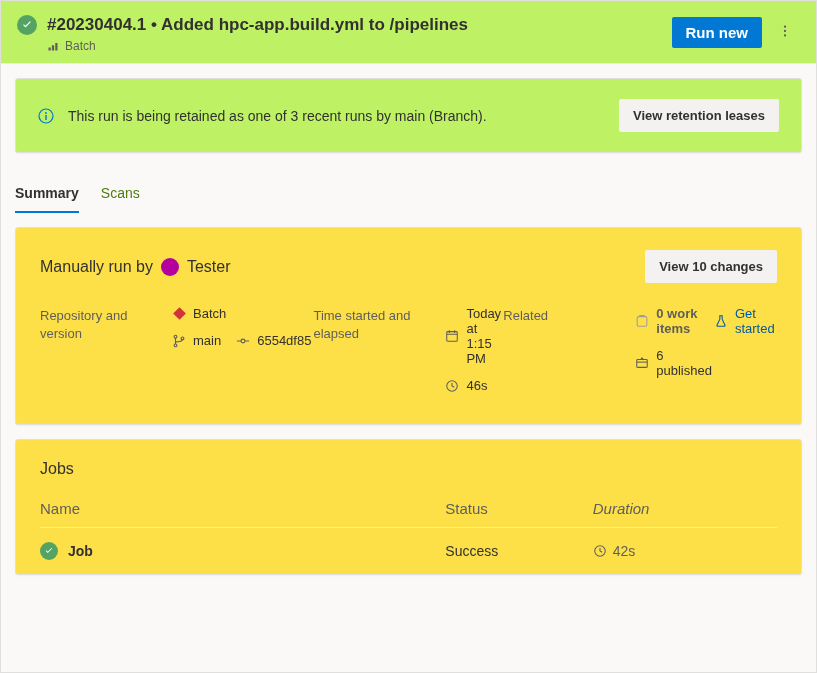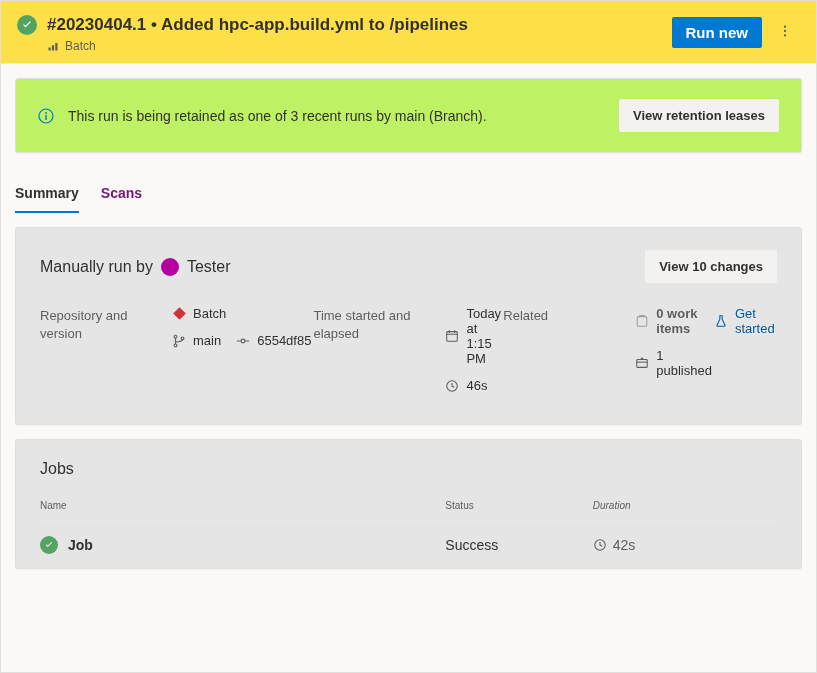--- a/index.html
+++ b/index.html
@@ -12,21 +12,21 @@
       height: 673px;
       overflow: hidden;
       border: 1px solid #e1dfdd;
     }
     .header {
       padding: 14px 20px 10px 16px;
       display: flex;
       align-items: flex-start;
       justify-content: space-between;
       border-bottom: 1px solid #eaeaea;
-      background: #fde047;
+      background: #bef264;
     }
     .header-left { display: flex; flex-direction: column; gap: 4px; }
     .title-row { display: flex; align-items: center; gap: 10px; }
     .check-circle {
       width: 20px; height: 20px; border-radius: 50%;
       background: #55a362; display: inline-flex;
       align-items: center; justify-content: center; flex-shrink: 0;
     }
     .check-circle svg { width: 12px; height: 12px; fill: #fff; }
     .page-title { font-size: 17px; font-weight: 600; color: #323130; }
@@ -54,25 +54,25 @@
     .btn-secondary {
       background: #f3f2f1; border: none; color: #323130;
       padding: 9px 14px; font-size: 13px; font-weight: 600;
       cursor: pointer; border-radius: 2px;
     }
     .tabs {
       display: flex; gap: 22px; padding: 0 14px; margin-top: 22px;
     }
     .tab {
       padding: 10px 0; font-size: 14px; cursor: pointer;
-      color: #701a75; border-bottom: 2px solid transparent; font-weight: bold;
+      color: #4d7c0f; border-bottom: 2px solid transparent;
     }
     .tab.active { color: #323130; font-weight: 600; border-bottom-color: #0078d4; }
     .card {
-      margin: 14px 14px 0; background: #e5e5e5;
+      margin: 14px 14px 0; background: #fde047;
       border: 1px solid #e1dfdd; border-radius: 3px;
       box-shadow: 0 1px 2px rgba(0,0,0,0.04);
     }
     .run-card { padding: 22px 24px 28px; }
     .run-head { display: flex; align-items: center; justify-content: space-between; margin-bottom: 20px; }
     .run-title { font-size: 16px; display: flex; align-items: center; gap: 8px; }
     .avatar {
       width: 18px; height: 18px; border-radius: 50%;
       background: #b4009e; display: inline-block;
     }
@@ -87,21 +87,21 @@
     .ic { width: 14px; height: 14px; display: inline-flex; align-items: center; justify-content: center; flex-shrink: 0; }
     .ic svg { width: 14px; height: 14px; }
     .repo-diamond { transform: rotate(45deg); width: 9px; height: 9px; background: #d13438; }
     .link { color: #005ba1; cursor: pointer; }
     .muted { color: #605e5c; font-weight: bold; }
     .jobs-card { padding: 20px 24px 0; }
     .jobs-title { font-size: 16px; font-weight: 400; margin-bottom: 14px; }
     .jobs-table { width: 100%; border-collapse: collapse; }
     .jobs-table th {
       text-align: left; font-weight: 400; color: #605e5c;
-      font-size: 10px; padding: 8px 0 10px; border-bottom: 1px solid #eaeaea;
+      font-size: 15px; padding: 8px 0 10px; border-bottom: 1px solid #eaeaea;
     }
     .jobs-table td { padding: 14px 0; font-size: 14px; margin-top: 28px; }
     .job-name-cell { display: flex; align-items: center; gap: 10px; font-weight: 600; }
     .check-sm {
       width: 18px; height: 18px; border-radius: 50%;
       background: #55a362; display: inline-flex; align-items: center; justify-content: center;
     }
     .check-sm svg { width: 10px; height: 10px; fill: #fff; }
     .dur-cell { display: flex; align-items: center; gap: 6px; color: #605e5c; }
     .col-name { width: 55%; }
@@ -242,21 +242,21 @@
           <span>0 work items</span>
         </div>
         <div class="val-line">
           <span class="ic">
             <svg viewBox="0 0 16 16">
                 <rect x="2" y="4" width="12" height="9" rx="1" fill="none" stroke="#605e5c" stroke-width="1.2"></rect>
                 <path d="M2 7h12" stroke="#605e5c" stroke-width="1.2"></path>
                 <path d="M6.5 4l1.5-2 1.5 2" fill="none" stroke="#605e5c" stroke-width="1.2"></path>
               </svg>
           </span>
-          <span>1 published</span>
+          <span>6 published</span>
         </div>
       </div>
     </div>
 
     <div class="detail-row">
       <div class="detail-vals">
         <div class="val-line">
           <span class="ic">
             <svg viewBox="0 0 16 16">
                 <path d="M6 2h4 M6.7 2v4L3.5 12.5c-.5 1 0 1.5 1 1.5h7c1 0 1.5-.5 1-1.5L9.3 6V2" fill="none" stroke="#005ba1" stroke-width="1.2"></path>

